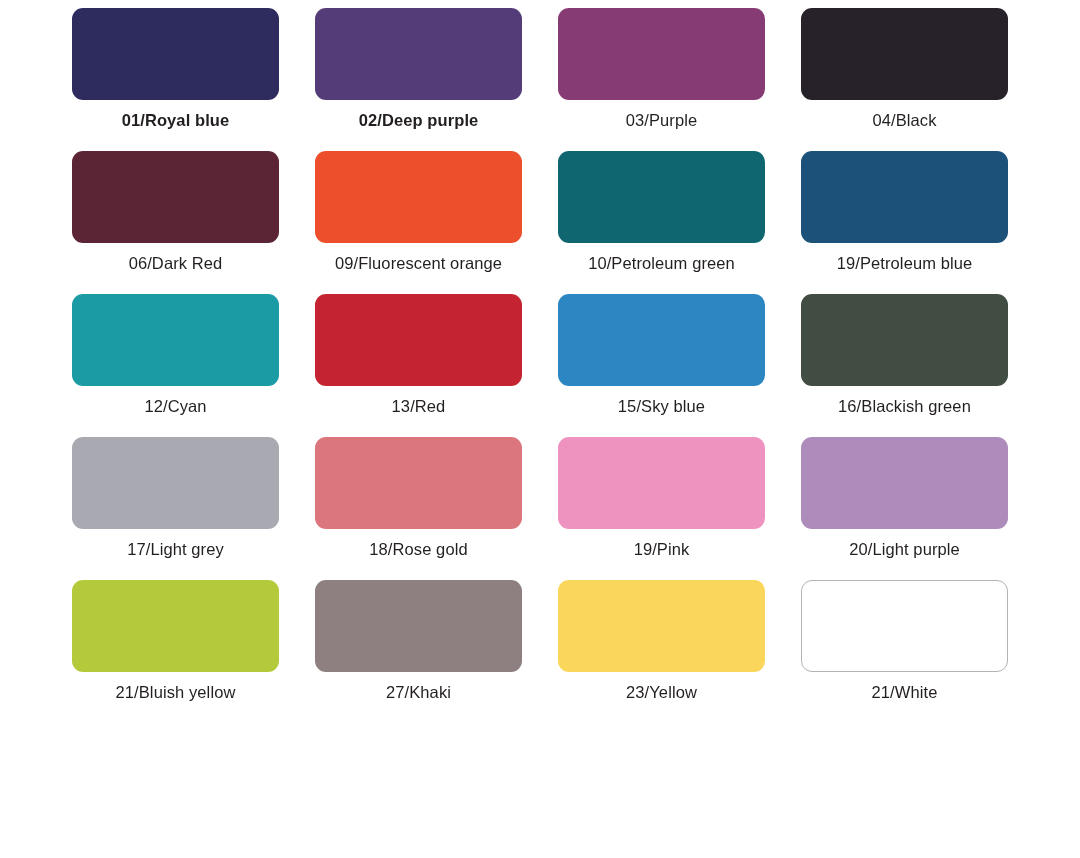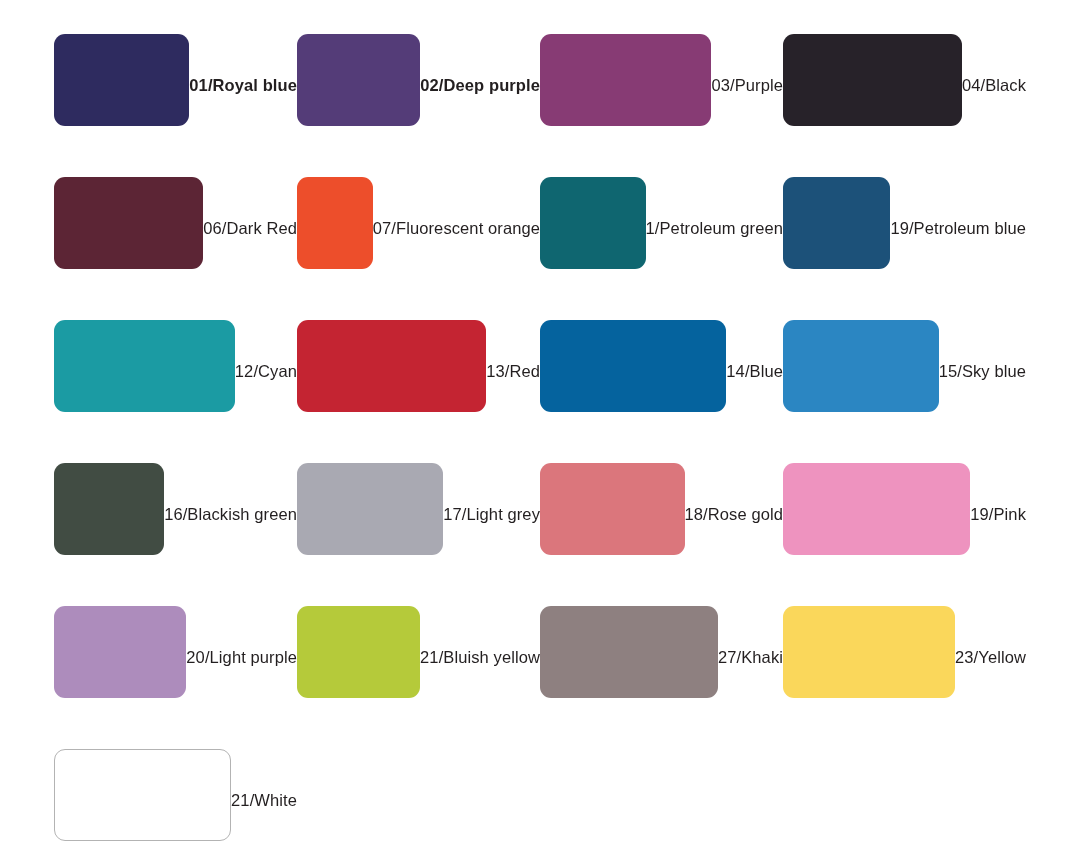--- a/index.html
+++ b/index.html
@@ -20,20 +20,21 @@
     display: grid;
     grid-template-columns: repeat(4, 243px);
     grid-template-rows: repeat(6, 143px);
     justify-content: center;
     align-content: start;
     padding-top: 8px;
     box-sizing: border-box;
   }
   .swatch-cell {
     display: flex;
+    flex-direction: column;
     align-items: center;
     justify-content: flex-start;
   }
   .swatch-chip {
     width: 207px;
     height: 92px;
     border-radius: 11px;
     box-sizing: border-box;
   }
   .swatch-chip.bordered {
@@ -71,41 +72,37 @@
     <div class="swatch-cell">
       <div class="swatch-chip" style="background: rgb(39, 34, 41);"></div>
       <div class="swatch-label">04/Black</div>
     </div>
     <div class="swatch-cell">
       <div class="swatch-chip" style="background: rgb(92, 37, 53);"></div>
       <div class="swatch-label">06/Dark Red</div>
     </div>
     <div class="swatch-cell">
       <div class="swatch-chip" style="background: rgb(237, 78, 43);"></div>
-      <div class="swatch-label">07/Fluorescent orange</div>
+      <div class="swatch-label">09/Fluorescent orange</div>
     </div>
     <div class="swatch-cell">
       <div class="swatch-chip" style="background: rgb(15, 102, 112);"></div>
-      <div class="swatch-label">1/Petroleum green</div>
+      <div class="swatch-label">10/Petroleum green</div>
     </div>
     <div class="swatch-cell">
       <div class="swatch-chip" style="background: rgb(28, 81, 121);"></div>
       <div class="swatch-label">19/Petroleum blue</div>
     </div>
     <div class="swatch-cell">
       <div class="swatch-chip" style="background: rgb(27, 155, 163);"></div>
       <div class="swatch-label">12/Cyan</div>
     </div>
     <div class="swatch-cell">
       <div class="swatch-chip" style="background: rgb(196, 36, 50);"></div>
       <div class="swatch-label">13/Red</div>
-    </div>
-    <div class="swatch-cell">
-      <div class="swatch-chip" style="background: rgb(5, 99, 158);"></div>
-      <div class="swatch-label">14/Blue</div>
     </div>
     <div class="swatch-cell">
       <div class="swatch-chip" style="background: rgb(43, 134, 194);"></div>
       <div class="swatch-label">15/Sky blue</div>
     </div>
     <div class="swatch-cell">
       <div class="swatch-chip" style="background: rgb(65, 76, 67);"></div>
       <div class="swatch-label">16/Blackish green</div>
     </div>
     <div class="swatch-cell">

